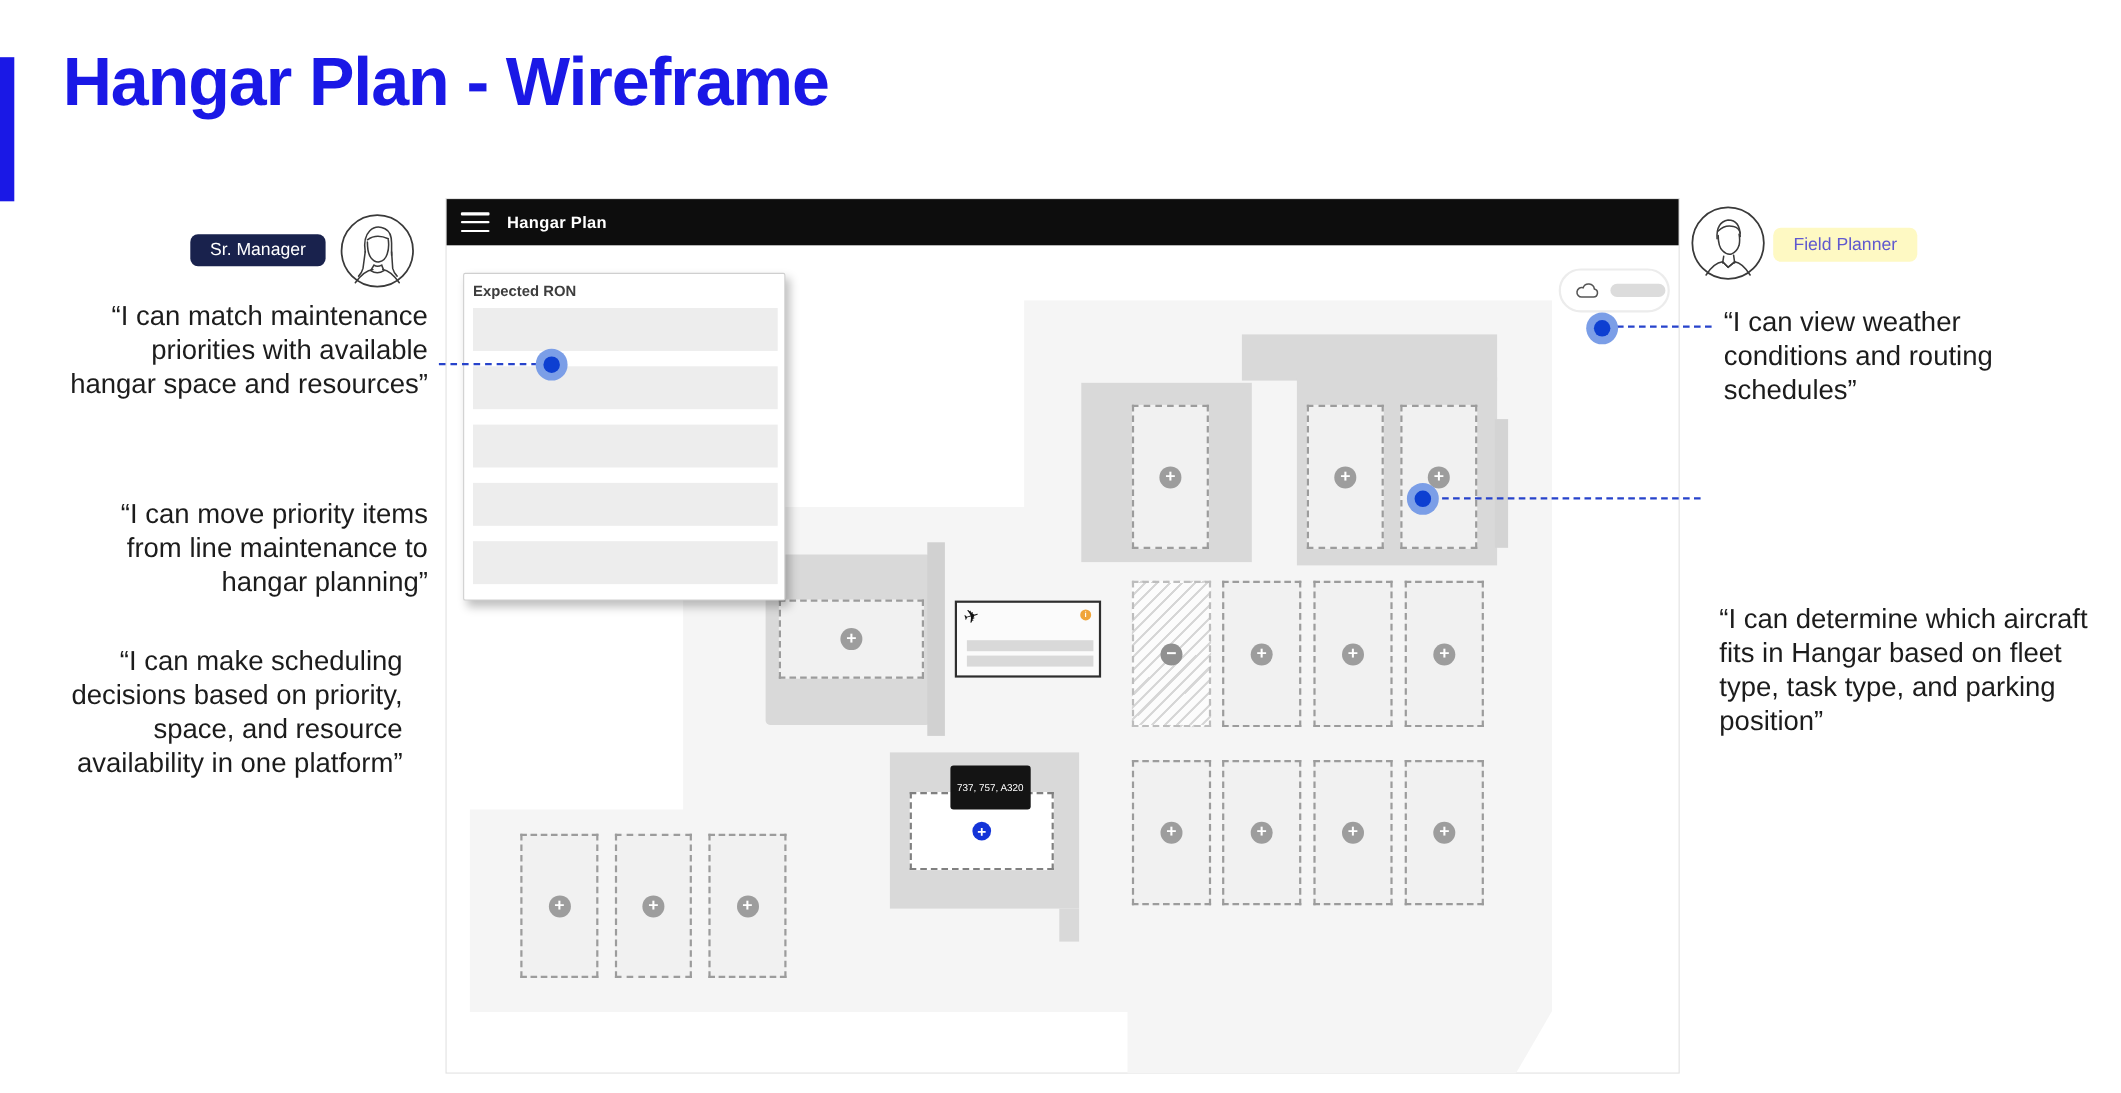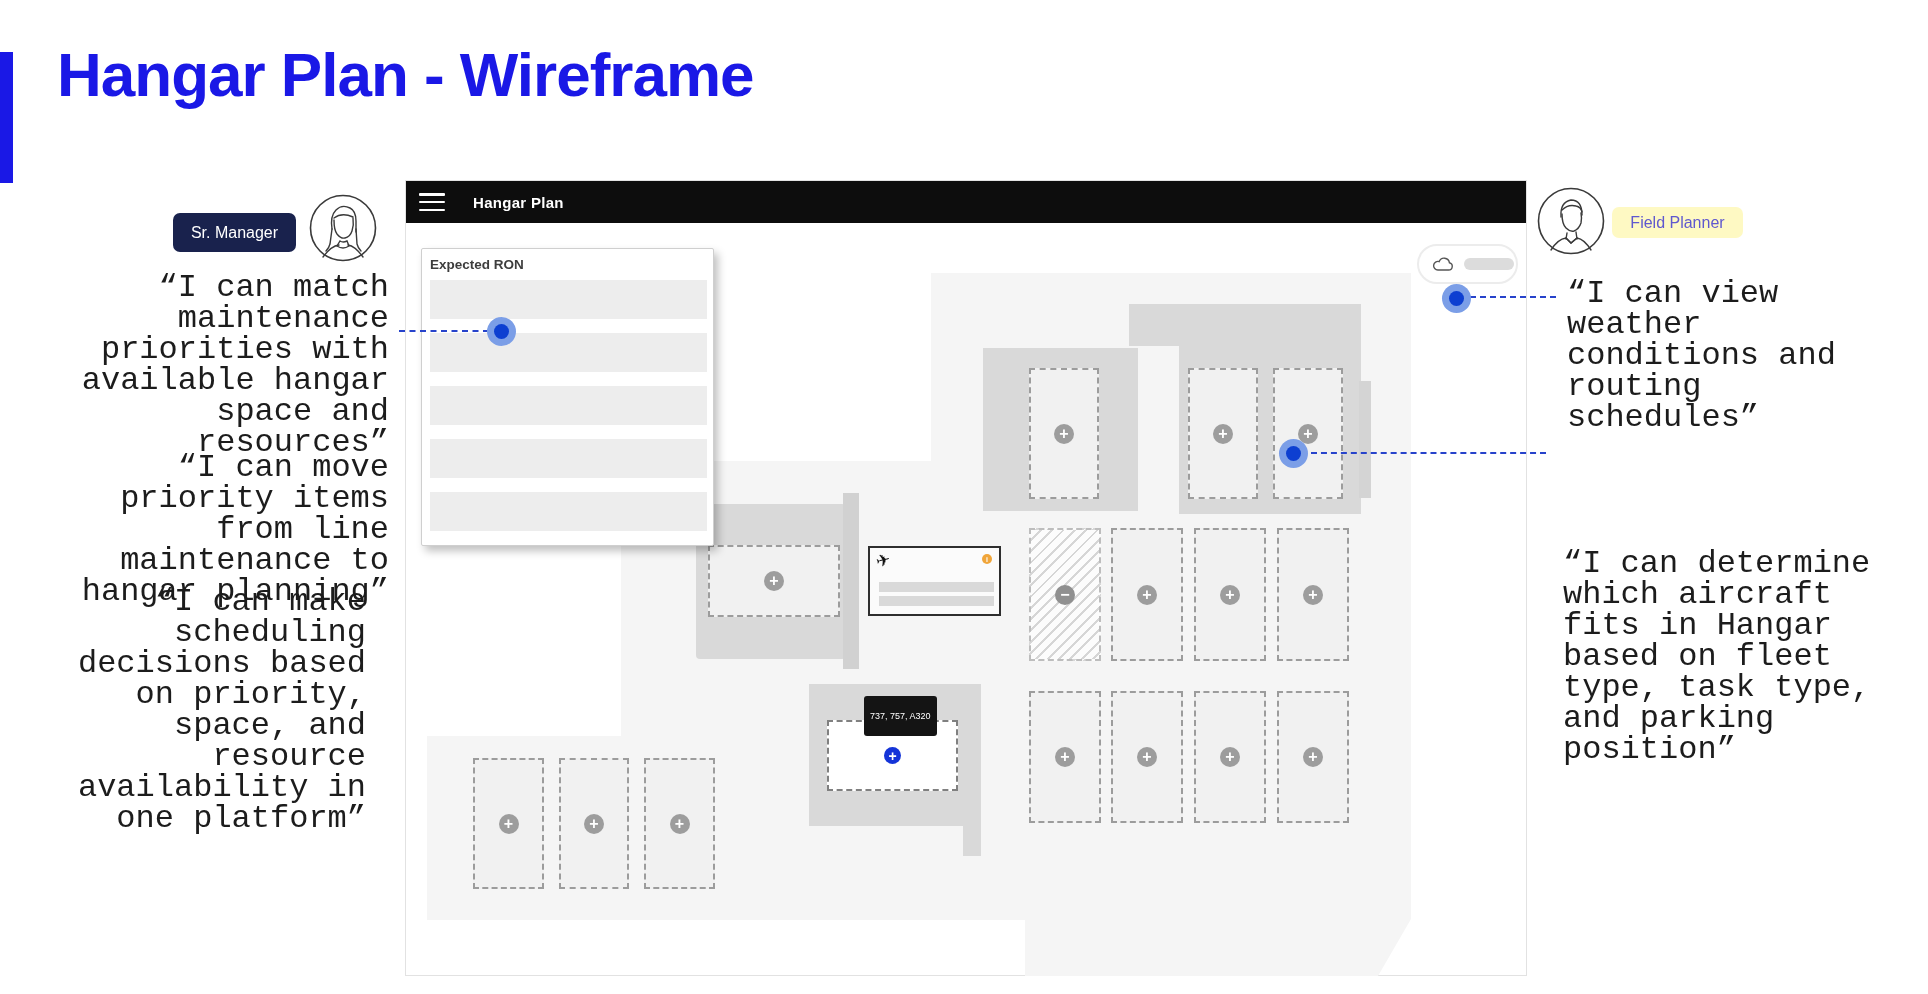--- a/index.html
+++ b/index.html
@@ -7,28 +7,28 @@
          font-family:"Liberation Sans",sans-serif;color:#1a1a1a;}
 
   
   .accent-bar{position:absolute;left:0;top:52px;width:13px;height:131px;background:#1a18e6;}
   .slide-title{position:absolute;left:57px;top:40px;margin:0;font-size:62px;line-height:70px;
                font-weight:bold;color:#1a18e6;letter-spacing:-1px;}
 
   
   .badge{position:absolute;display:flex;align-items:center;justify-content:center;
          font-size:16px;border-radius:7px;}
-  .badge-left{left:173px;top:213px;width:123px;height:39px;background:#19224d;color:#ffffff;}
+  .badge-left{left:173px;top:213px;width:123px;height:29px;background:#19224d;color:#ffffff;}
   .badge-right{left:1612px;top:207px;width:131px;height:31px;background:#fef9c3;color:#5f58cf;}
   .avatar{position:absolute;width:68px;height:68px;}
   .avatar-left{left:309px;top:194px;}
   .avatar-right{left:1537px;top:187px;}
 
   
-  .quote{position:absolute;font-size:32px;line-height:31px;color:#1c1c1c;font-family:Liberation Mono, monospace;}
+  .quote{position:absolute;font-size:25px;line-height:31px;color:#1c1c1c;}
   .quote.qr{text-align:right;}
   .q1{right:1539px;top:272px;width:330px;}
   .q2{right:1539px;top:452px;width:320px;}
   .q3{right:1562px;top:586px;width:345px;}
   .r1{left:1567px;top:278px;width:270px;}
   .r2{left:1563px;top:400px;width:340px;}
   .r3{left:1563px;top:548px;width:352px;}
 
   
   .dot{position:absolute;width:15px;height:15px;border-radius:50%;background:#0d3fd1;
@@ -42,21 +42,21 @@
   .c3{left:1311px;top:452px;width:235px;}
 
   
   .window{position:absolute;left:405px;top:180px;width:1122px;height:796px;background:#ffffff;
           border:1px solid #e2e2e2;box-sizing:border-box;}
   .win-header{position:absolute;left:0;top:0;width:100%;height:42px;background:#0d0d0d;
               display:flex;align-items:center;z-index:6;}
   .hamburger{width:26px;height:18px;margin-left:13px;display:flex;flex-direction:column;
              justify-content:space-between;cursor:pointer;}
   .hamburger span{display:block;height:2.5px;background:#ffffff;border-radius:1px;}
-  .win-title{color:#ffffff;font-size:15px;font-weight:bold;margin-left:28px;letter-spacing:.3px;}
+  .win-title{color:#ffffff;font-size:15px;font-weight:bold;margin-left:16px;letter-spacing:.3px;}
 
   
   .plan-bg{position:absolute;left:0;top:0;width:1122px;height:796px;background:#f5f5f5;z-index:1;
     clip-path:polygon(215px 280px,525px 280px,525px 92px,1005px 92px,1005px 738px,
                       972px 795px,619px 795px,619px 739px,21px 739px,21px 555px,215px 555px);}
   .plan-layer{position:absolute;left:0;top:0;width:1122px;height:796px;z-index:2;}
   .shape{position:absolute;background:#d9d9d9;}
   .sh-top-left{left:577px;top:167px;width:155px;height:163px;}
   .sh-top-band{left:723px;top:123px;width:232px;height:42px;}
   .sh-top-right{left:773px;top:162px;width:182px;height:171px;}

